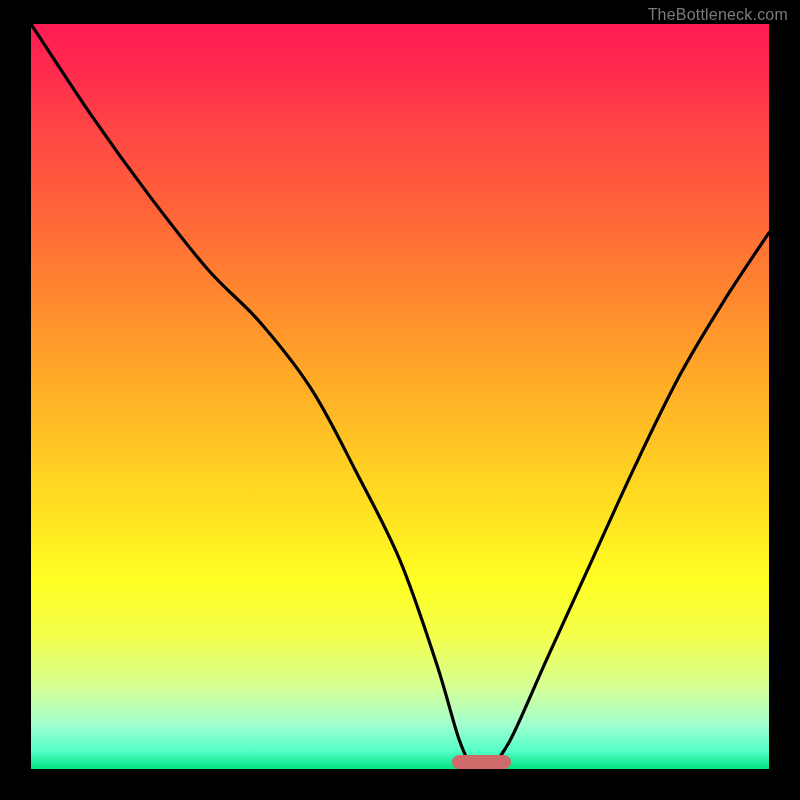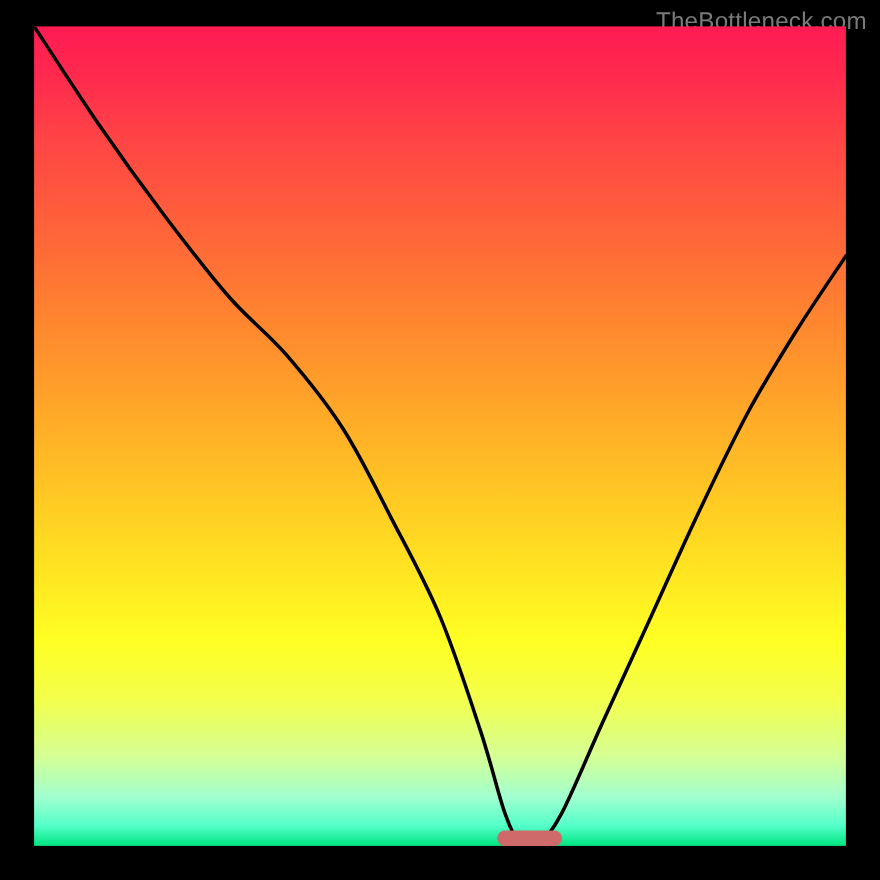--- a/index.html
+++ b/index.html
@@ -32,21 +32,21 @@
       #a2ffcf 94%,
       #55ffc9 97.5%,
       #00e582 100%
     );
   }
   .watermark {
     position: absolute;
     top: 6px;
     right: 12px;
     color: #7a7a7a;
-    font-size: 22px;
+    font-size: 16px;
     letter-spacing: 0.2px;
     font-weight: 500;
   }
   svg.curve {
     position: absolute;
     left: 0;
     top: 0;
     width: 738px;
     height: 745px;
   }

